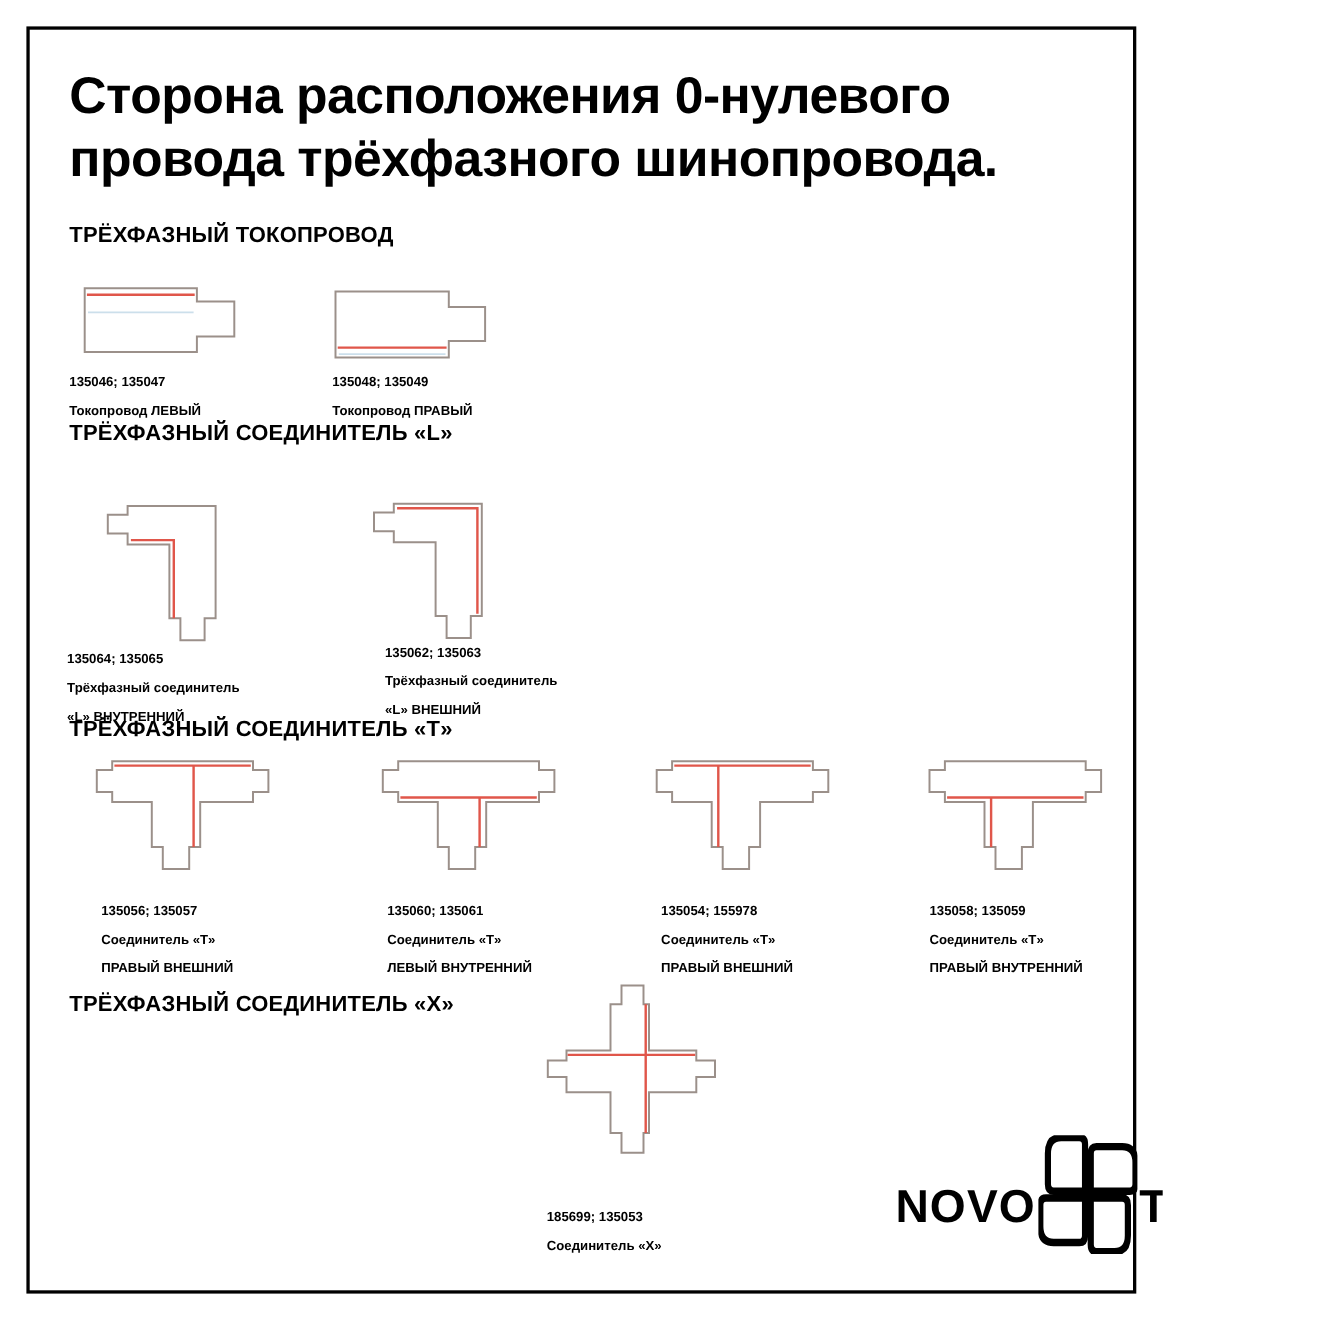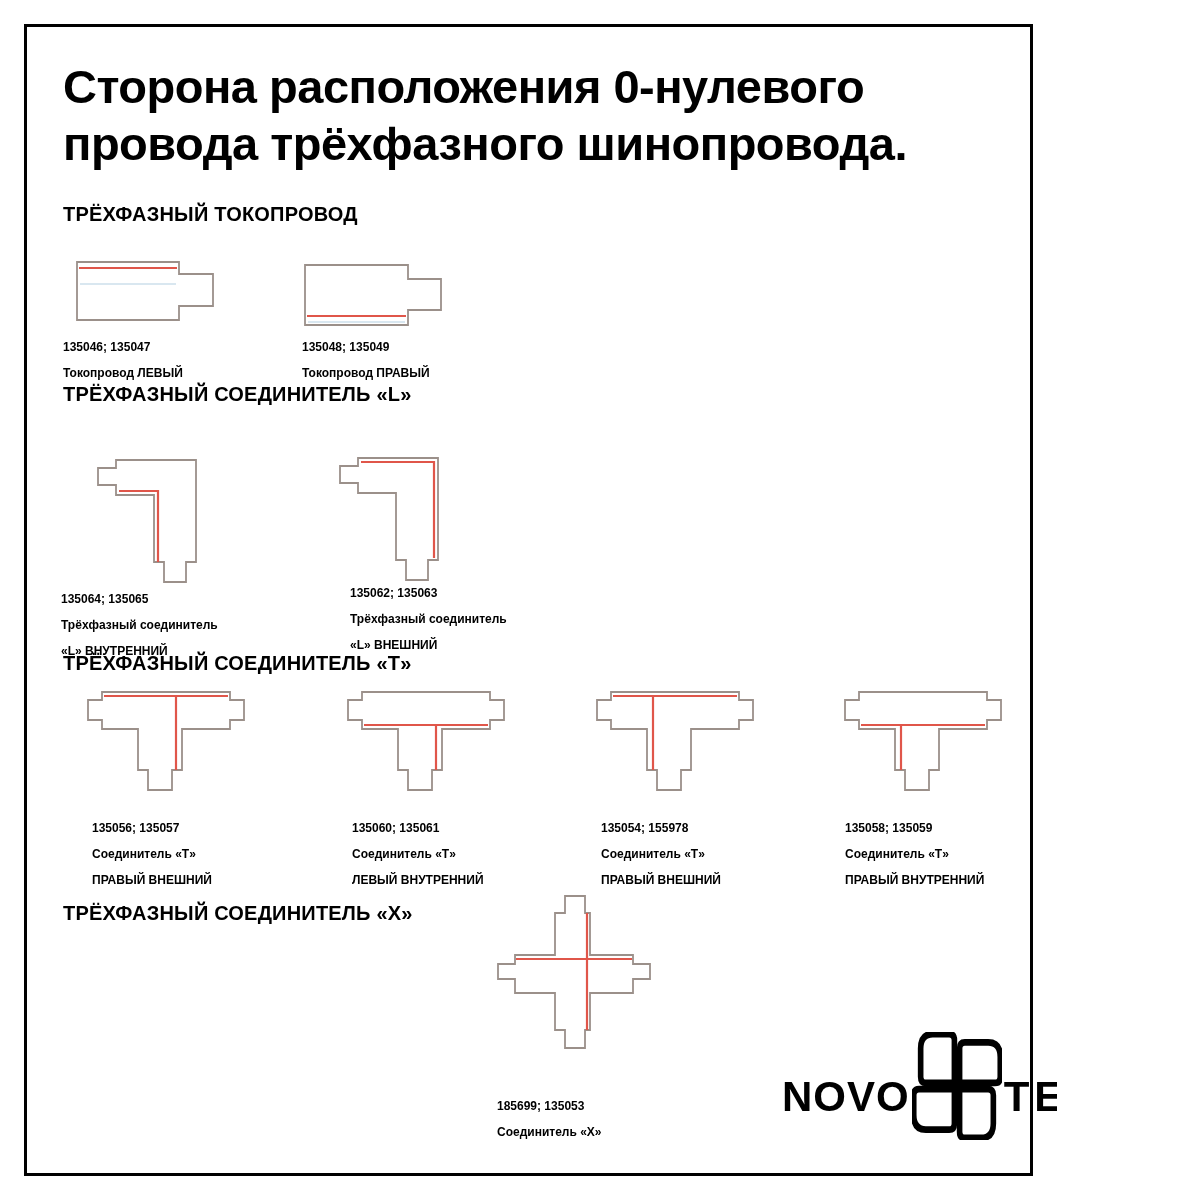--- a/index.html
+++ b/index.html
@@ -10,21 +10,21 @@
   .abs{position:absolute;}
   .title{font-size:47px;font-weight:800;line-height:1.22;letter-spacing:-0.5px;color:var(--text,#000);}
   .sec{font-size:20px;font-weight:bold;letter-spacing:0.2px;color:var(--text,#000);}
   .lbl div{font-size:12px;font-weight:bold;line-height:26px;color:var(--text,#000);white-space:nowrap;}
   svg.diagram{display:block;}
   .ol{stroke:var(--outline,#9b908a);fill:none;stroke-width:1.8;stroke-linejoin:miter;}
   .rl{stroke:var(--neutral,#e0564a);fill:none;stroke-width:2.2;}
   .hl{stroke:var(--hint,#c3d9e8);fill:none;stroke-width:1.6;opacity:.85;}
   .logo{position:absolute;left:782px;top:1032px;display:flex;align-items:flex-start;}
   .logo .word{font-size:42px;font-weight:bold;line-height:1;margin-top:44px;color:#000;}
-  .logo .w-left{letter-spacing:1px;}
+  .logo .w-left{letter-spacing:1px;margin-left:32px;}
   .logo .w-right{letter-spacing:5px;}
   .petal{fill:#ffffff;stroke:#000000;stroke-width:6.5;}
 </style>
 </head>
 <body>
 
 <div id="page">
   <div class="frame"></div>
 
   <div class="abs title" style="left:63px;top:58px;">

